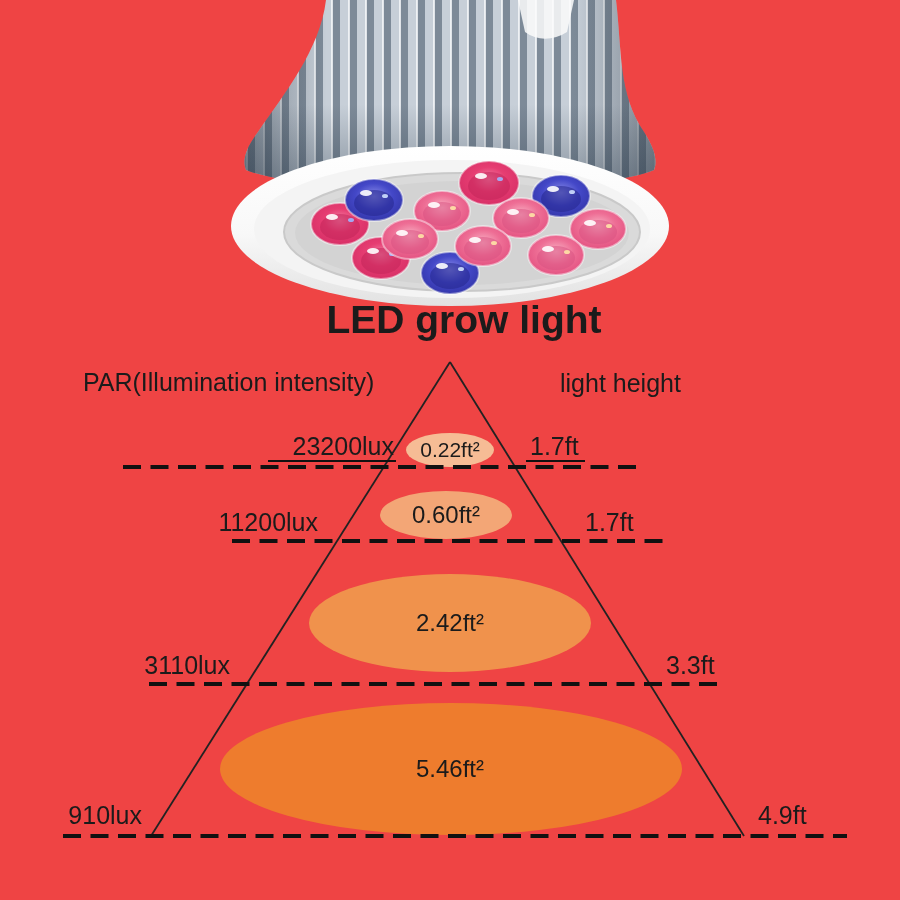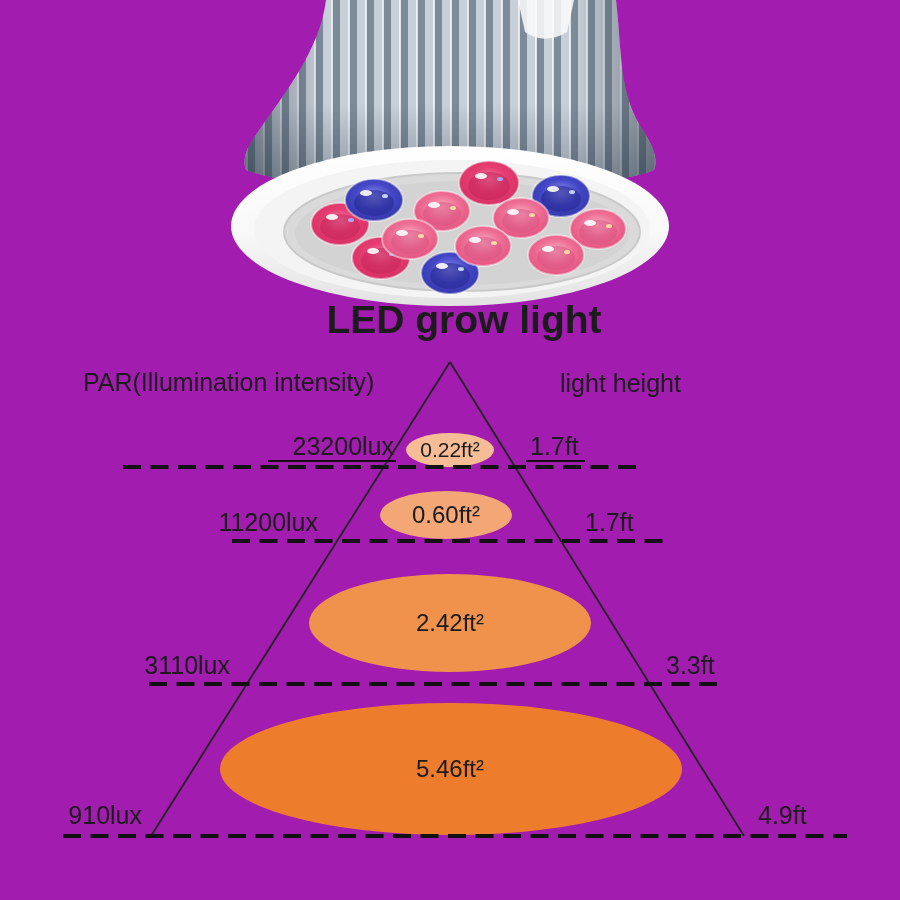--- a/index.html
+++ b/index.html
@@ -1,16 +1,16 @@
 <!DOCTYPE html>
 <html><head>
 <meta charset="utf-8">
 <style>
   html,body{margin:0;padding:0;background:#ffffff;}
-  .stage{position:relative;width:900px;height:900px;background:#a21caf;overflow:hidden;}
+  .stage{position:relative;width:900px;height:900px;background:#ef4444;overflow:hidden;}
   svg text{font-family:"Liberation Sans","DejaVu Sans",sans-serif;fill:#1b1b1b;}
   .lbl{font-size:25px;}
   .hdr{font-size:25px;}
   .area-lbl{font-size:24px;}
   .area-sm{font-size:21px;}
   .ttl{font-size:39px;font-weight:bold;}
 </style>
 </head>
 <body>
 

